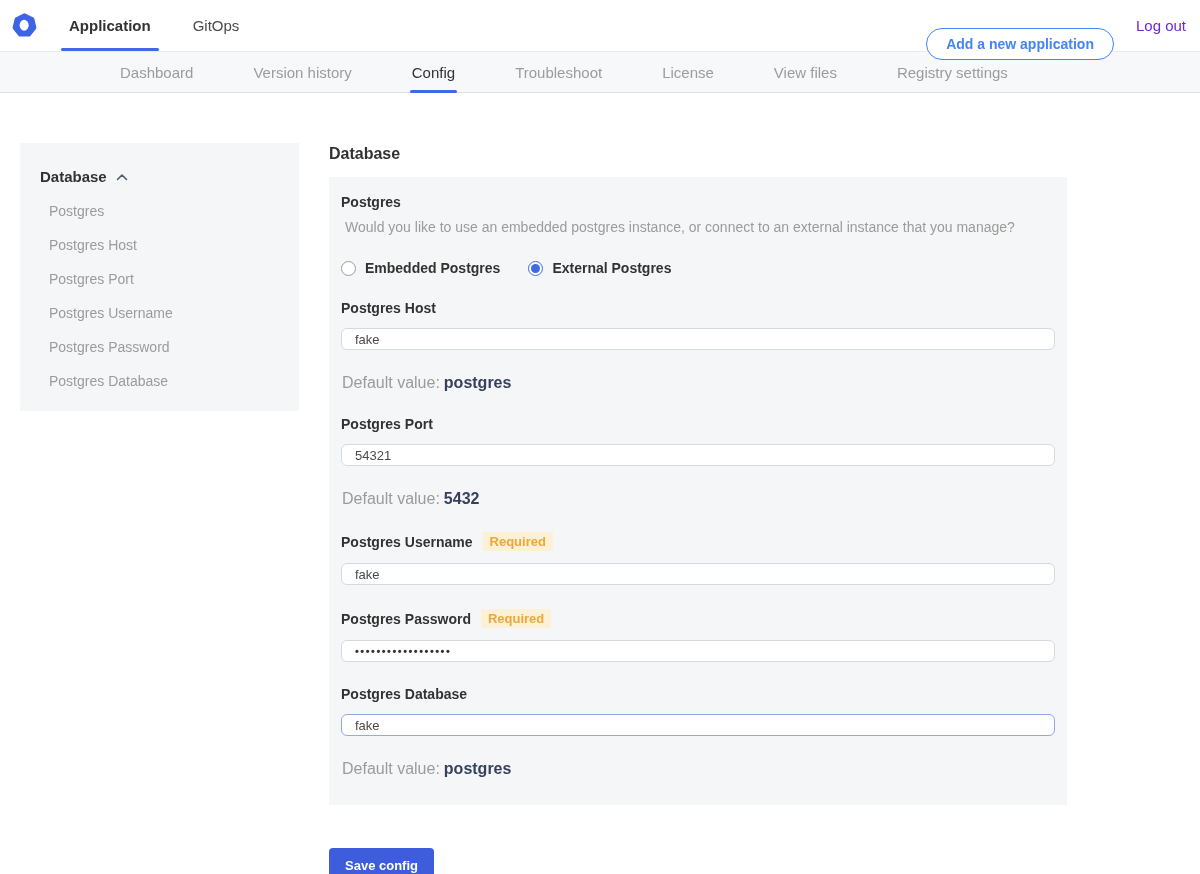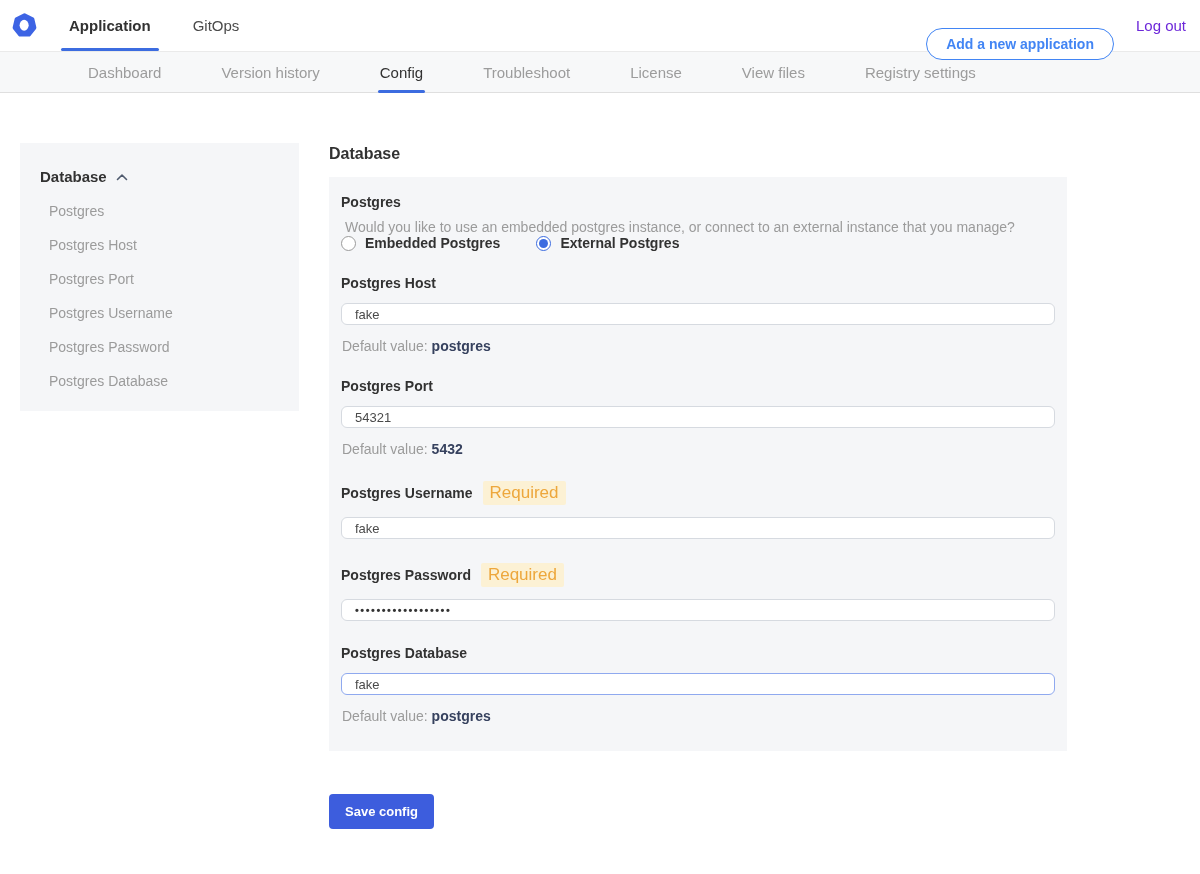--- a/index.html
+++ b/index.html
@@ -36,21 +36,21 @@
     border: 1px solid var(--pill); color: var(--pill); background: #fff;
     border-radius: 16px; padding: 7px 19px;
     font-size: 14px; font-weight: 700; font-family: inherit; cursor: pointer; margin-top: 36px;
   }
   .logout { font-size: 15px; color: #6d28d9; cursor: pointer; }
 
   
   .subnav {
     height: 42px; background: #f7f8f9;
     border-top: 1px solid #eaeaea; border-bottom: 1px solid #dfdfdf;
-    display: flex; align-items: stretch; gap: 60px; padding-left: 88px;
+    display: flex; align-items: stretch; gap: 60px; padding-left: 120px;
   }
   .sub-tab {
     display: flex; align-items: center;
     font-size: 15px; color: #9c9c9c; position: relative; cursor: pointer;
   }
   .sub-tab.active { color: #323232; font-weight: 500; text-align: center; }
   .sub-tab.active::after {
     content: ""; position: absolute; left: -2px; right: -2px; bottom: -1px;
     height: 3px; background: var(--accent); border-radius: 2px;
   }
@@ -73,49 +73,49 @@
   }
 
   .main { margin-left: 30px; width: 738px; }
   .section-title { margin: 2px 0 14px 0; font-size: 16px; font-weight: 700; color: #323232; }
 
   .panel { background: #f5f6f8; padding: 17px 12px 27px 12px; }
 
   .group-label { font-size: 14px; font-weight: 700; color: #323232; }
   .group-help { margin: 9px 0 0 4px; font-size: 14px; color: #9b9b9b; }
 
-  .radio-row { display: flex; gap: 36px; }
+  .radio-row { display: flex; gap: 28px; margin-top: 25px; }
   .radio-opt { display: flex; align-items: center; gap: 9px; cursor: pointer; }
   .radio-circle {
     width: 15px; height: 15px; border-radius: 50%;
     border: 1.5px solid #9b9b9b; background: #fff; position: relative; flex: 0 0 auto;
   }
   .radio-circle.checked { border-color: var(--accent); }
   .radio-circle.checked::after {
     content: ""; position: absolute; inset: 2px; border-radius: 50%;
     background: var(--accent);
   }
   .radio-label { font-size: 14px; font-weight: 700; color: #323232; }
 
   .field { margin-top: 24px; }
   .field-label-row { display: flex; align-items: center; gap: 10px; }
   .field-label { font-size: 14px; font-weight: 700; color: #323232; }
   .required-badge {
-    font-size: 17px; color: var(--required-text); background: var(--required-bg);
-    padding: 2px 7px; border-radius: 2px;
+    font-size: 13px; color: var(--required-text); background: var(--required-bg);
+    padding: 2px 7px; border-radius: 2px; font-weight: bold;
   }
   .text-input {
     display: block; margin-top: 12px; width: 100%; height: 22px;
     border: 1px solid #d6dae0; border-radius: 6px; background: #fff;
     padding: 0 13px; font-size: 13px; color: #4a4a4a; font-family: inherit;
     outline: none;
   }
   .text-input.focused { border: 1.5px solid #8fa9ef; }
   .text-input.masked { font-size: 11px; letter-spacing: 1.5px; font-weight: 700; color: #323232; }
-  .hint { margin: 13px 0 0 1px; font-size: 14px; color: #9b9b9b; }
+  .hint { margin: 24px 0 0 1px; font-size: 16px; color: #9b9b9b; }
   .hint b { color: var(--default-value); font-weight: 700; margin-left: 4px; }
 
   .save-btn {
     margin-top: 43px; background: var(--save); color: #fff;
     border: none; border-radius: 4px; padding: 10px 16px;
     font-size: 13px; font-weight: 700; font-family: inherit; cursor: pointer;
   }
 </style>
 </head>
 <body>

